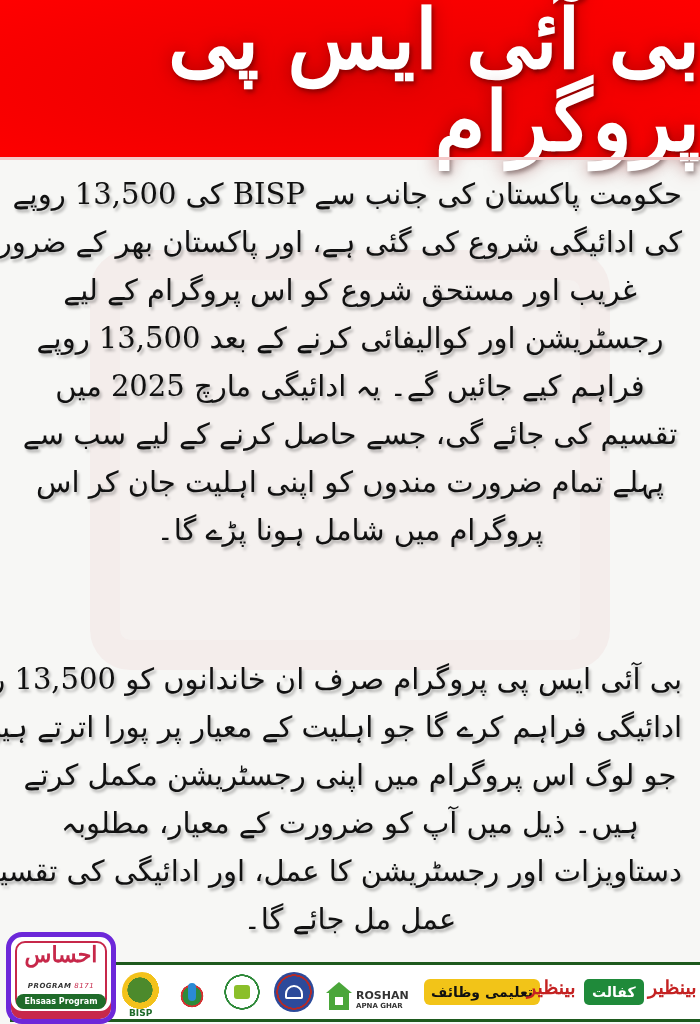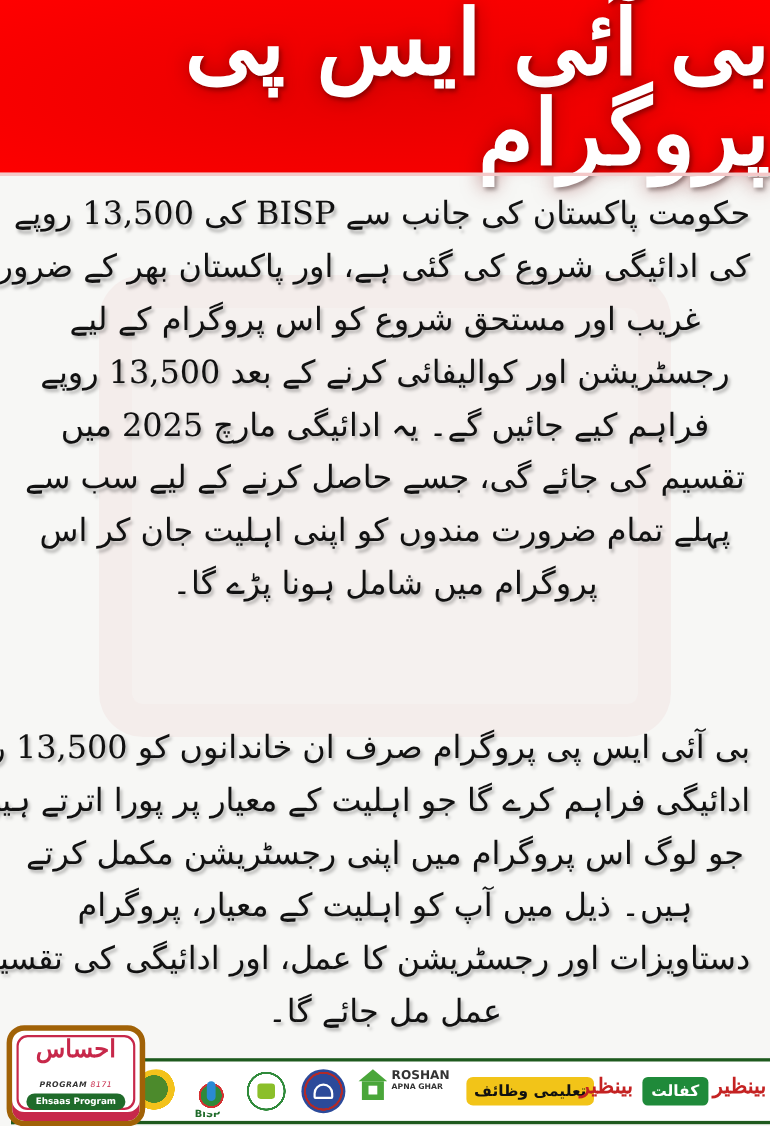--- a/index.html
+++ b/index.html
@@ -53,23 +53,23 @@
   }
   .logo-bar {
     position: absolute; left: 10px; top: 32px; width: 690px; height: 60px;
     background: #ffffff;
     border-top: 3px solid #1e5a1e;
     border-bottom: 3px solid #1e5a1e;
     border-left: 3px solid #1e5a1e;
     box-sizing: border-box;
   }
   .ehsaas-badge {
-    position: absolute; left: 6px; top: 2px; width: 126px; height: 92px;
+    position: absolute; left: 6px; top: 2px; width: 110px; height: 92px;
     background: #ffffff;
-    border: 5px solid #a16207;
+    border: 5px solid #6d28d9;
     border-radius: 16px;
     box-sizing: border-box;
     z-index: 3;
     display: flex; flex-direction: column; align-items: center; justify-content: center;
     box-shadow: inset 0 -8px 0 #c7284a;
   }
   .ehsaas-inner {
     position: absolute; left: 4px; top: 4px; right: 4px; bottom: 10px;
     border: 2px solid #c7284a; border-radius: 10px;
   }
@@ -87,30 +87,30 @@
     position: relative; z-index: 2;
     background: #1f6b2a; color: #fff; font-size: 8px; font-weight: bold;
     padding: 3px 9px; border-radius: 8px; margin-top: 4px; margin-bottom: 8px;
   }
   .logo {
     position: absolute; top: 42px; width: 40px; height: 40px; border-radius: 50%;
     display: flex; align-items: center; justify-content: center;
   }
   .logo-bisp { left: 122px; background: radial-gradient(circle at 45% 45%, #4c8a2c 0 40%, #f3c21b 41% 60%, #fff 61%); }
   .logo-bisp-label {
-    position: absolute; left: 129px; top: 78px; font-size: 9px; font-weight: bold; color: #1f6b2a; margin-left: 48px;
+    position: absolute; left: 129px; top: 78px; font-size: 9px; font-weight: bold; color: #1f6b2a;
   }
   .logo-2 { left: 172px; background: radial-gradient(circle at 50% 60%, #2f8a3a 0 30%, #d43030 31% 36%, #fff 37%); }
   .logo-2 .fig { width: 8px; height: 18px; background: #2a8ad4; border-radius: 4px; }
   .logo-3 { left: 222px; background: radial-gradient(circle, #fff 0 55%, #2f8a3a 56% 62%, #fff 63%); }
   .logo-3 .fig { width: 16px; height: 14px; background: #8bbf2a; border-radius: 3px; }
   .logo-4 { left: 274px; background: radial-gradient(circle, #2c4a9a 0 55%, #b02a2a 56% 62%, #2c4a9a 63%); }
   .logo-4 .fig { width: 18px; height: 14px; border: 2px solid #fff; border-radius: 10px 10px 2px 2px; box-sizing: border-box; }
   .logo-roshan {
-    position: absolute; left: 326px; top: 42px; height: 40px; display: flex; align-items: flex-start; gap: 4px;
+    position: absolute; left: 326px; top: 42px; height: 40px; display: flex; align-items: flex-end; gap: 4px;
   }
   .roshan-house {
     width: 26px; height: 30px; position: relative;
   }
   .roshan-house .roof {
     width: 0; height: 0; border-left: 13px solid transparent; border-right: 13px solid transparent;
     border-bottom: 11px solid #4aa63a; position: absolute; top: 0; left: 0;
   }
   .roshan-house .body {
     position: absolute; top: 11px; left: 3px; width: 20px; height: 17px; background: #4aa63a;
@@ -158,21 +158,21 @@
     <span class="line">رجسٹریشن اور کوالیفائی کرنے کے بعد 13,500 روپے</span>
     <span class="line">فراہم کیے جائیں گے۔ یہ ادائیگی مارچ 2025 میں</span>
     <span class="line">تقسیم کی جائے گی، جسے حاصل کرنے کے لیے سب سے</span>
     <span class="line">پہلے تمام ضرورت مندوں کو اپنی اہلیت جان کر اس</span>
     <span class="line">پروگرام میں شامل ہونا پڑے گا۔</span>
   </div>
   <div class="para para-2">
     <span class="line">بی آئی ایس پی پروگرام صرف ان خاندانوں کو 13,500 روپے کی</span>
     <span class="line">ادائیگی فراہم کرے گا جو اہلیت کے معیار پر پورا اترتے ہیں اور</span>
     <span class="line">جو لوگ اس پروگرام میں اپنی رجسٹریشن مکمل کرتے</span>
-    <span class="line">ہیں۔ ذیل میں آپ کو اہلیت کے معیار، پروگرام</span>
+    <span class="line">ہیں۔ ذیل میں آپ کو ضرورت کے معیار، مطلوبہ</span>
     <span class="line">دستاویزات اور رجسٹریشن کا عمل، اور ادائیگی کی تقسیم کا</span>
     <span class="line">عمل مل جائے گا۔</span>
   </div>
 </div>
 
 <div class="footer">
   <div class="logo-bar"></div>
 
   <div class="ehsaas-badge">
     <div class="ehsaas-inner"></div>

